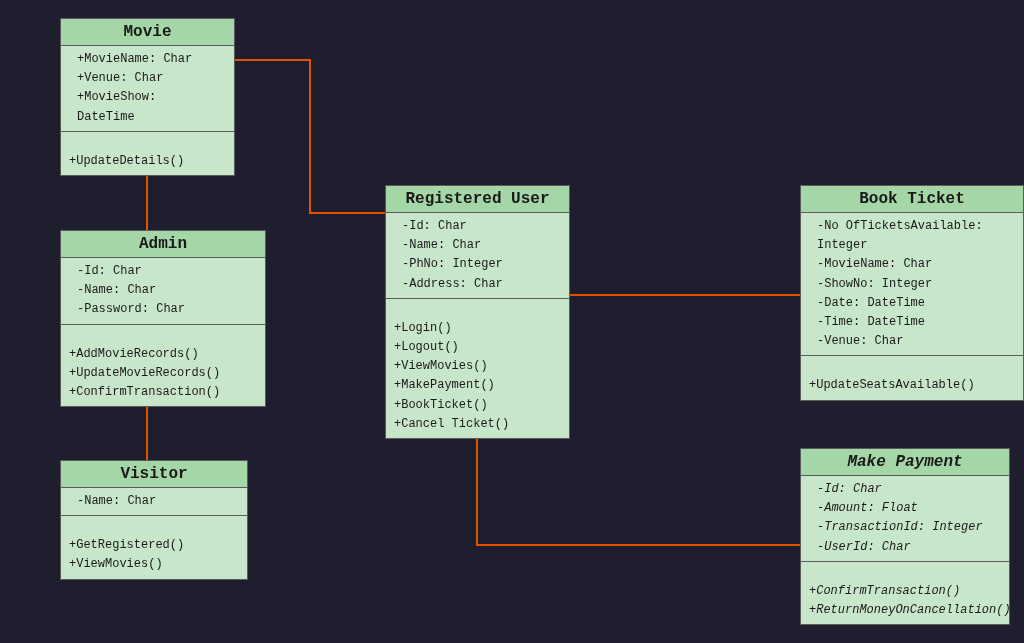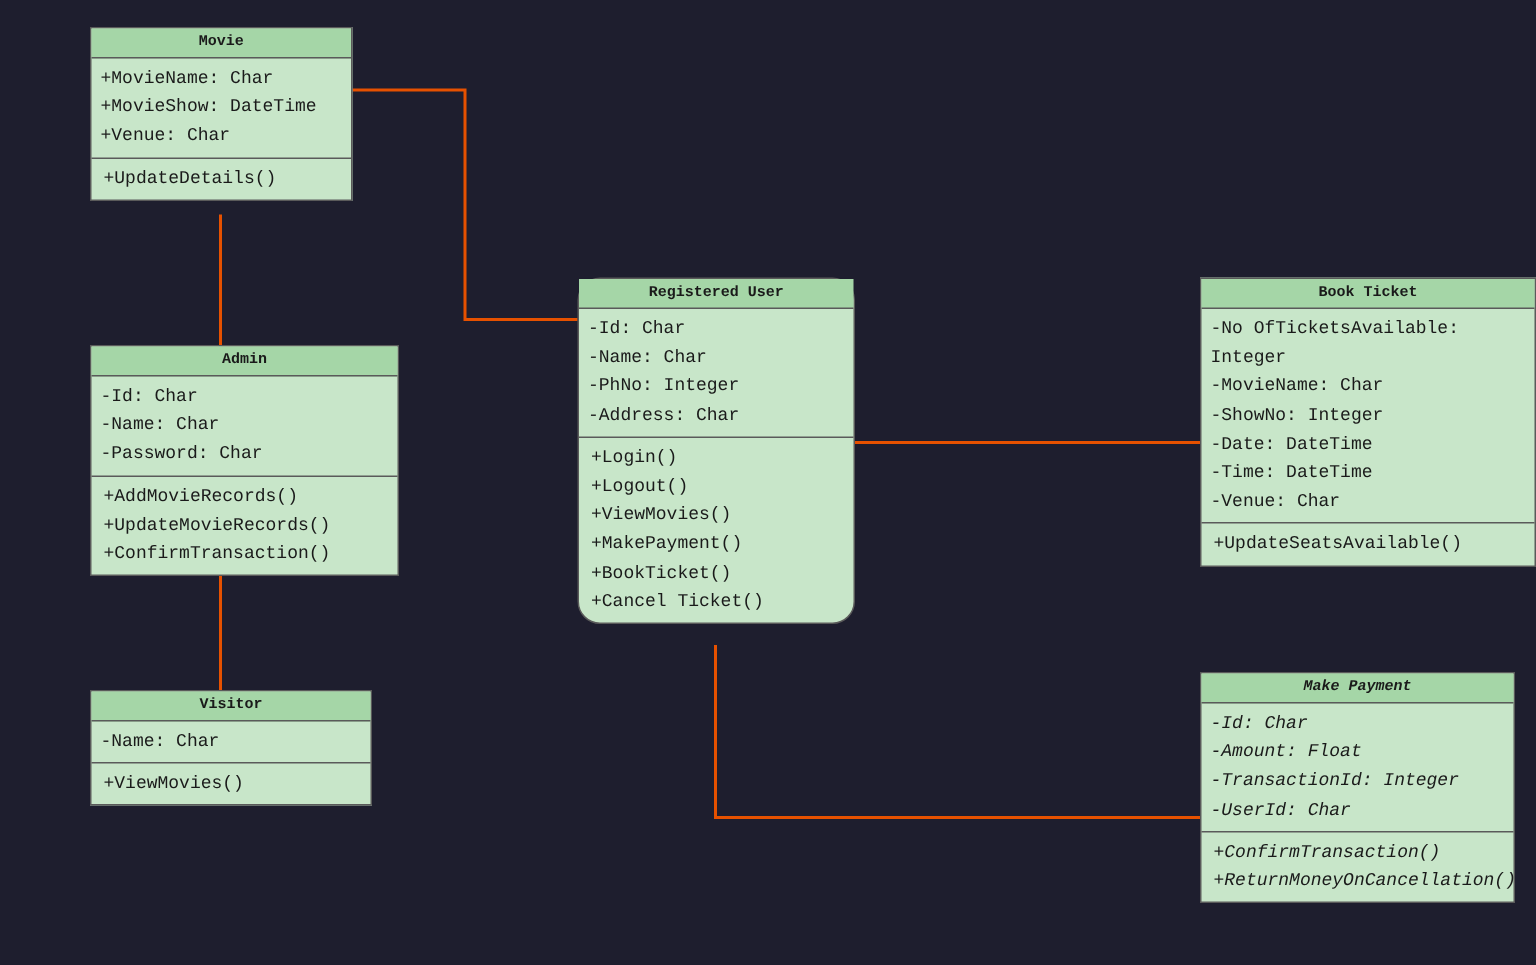--- a/index.html
+++ b/index.html
@@ -24,30 +24,31 @@
       border: 1.5px solid #5a5a5a;
       background: #c8e6c9;
       min-width: 160px;
     }
     .class-header {
       background: #a5d6a7;
       border-bottom: 1.5px solid #5a5a5a;
       padding: 4px 8px;
       text-align: center;
       font-weight: bold;
-      font-size: 10px;
+      font-size: 16px;
     }
     .class-attributes {
       border-bottom: 1.5px solid #5a5a5a;
-      padding: 4px 6px;
+      padding: 4px 16px;
       line-height: 1.6;
     }
     .class-methods {
       padding: 4px 8px;
       line-height: 1.6;
+      margin-top: 16px;
     }
     .connector-svg {
       position: absolute;
       top: 0;
       left: 0;
       width: 1024px;
       height: 643px;
       pointer-events: none;
     }
     .connector-line {
@@ -71,22 +72,22 @@
 
     <line class="connector-line" x1="570" y1="295" x2="800" y2="295"></line>
 
     <polyline class="connector-line" points="477,430 477,545 800,545"></polyline>
   </svg>
 
   <div class="uml-class" style="left:60px; top:18px; width:175px;">
     <div class="class-header">Movie</div>
     <div class="class-attributes">
       <div>+MovieName: Char</div>
+      <div>+Venue: Char</div>
       <div>+MovieShow: DateTime</div>
-      <div>+Venue: Char</div>
     </div>
     <div class="class-methods">
       <div>+UpdateDetails()</div>
     </div>
   </div>
 
   <div class="uml-class" style="left:60px; top:230px; width:206px;">
     <div class="class-header">Admin</div>
     <div class="class-attributes">
       <div>-Id: Char</div>
@@ -99,25 +100,26 @@
       <div>+ConfirmTransaction()</div>
     </div>
   </div>
 
   <div class="uml-class" style="left:60px; top:460px; width:188px;">
     <div class="class-header">Visitor</div>
     <div class="class-attributes">
       <div>-Name: Char</div>
     </div>
     <div class="class-methods">
+      <div>+GetRegistered()</div>
       <div>+ViewMovies()</div>
     </div>
   </div>
 
-  <div class="uml-class" style="left:385px; top:185px; width:185px;border-radius:15px;">
+  <div class="uml-class" style="left:385px; top:185px; width:185px;">
     <div class="class-header">Registered User</div>
     <div class="class-attributes">
       <div>-Id: Char</div>
       <div>-Name: Char</div>
       <div>-PhNo: Integer</div>
       <div>-Address: Char</div>
     </div>
     <div class="class-methods">
       <div>+Login()</div>
       <div>+Logout()</div>

